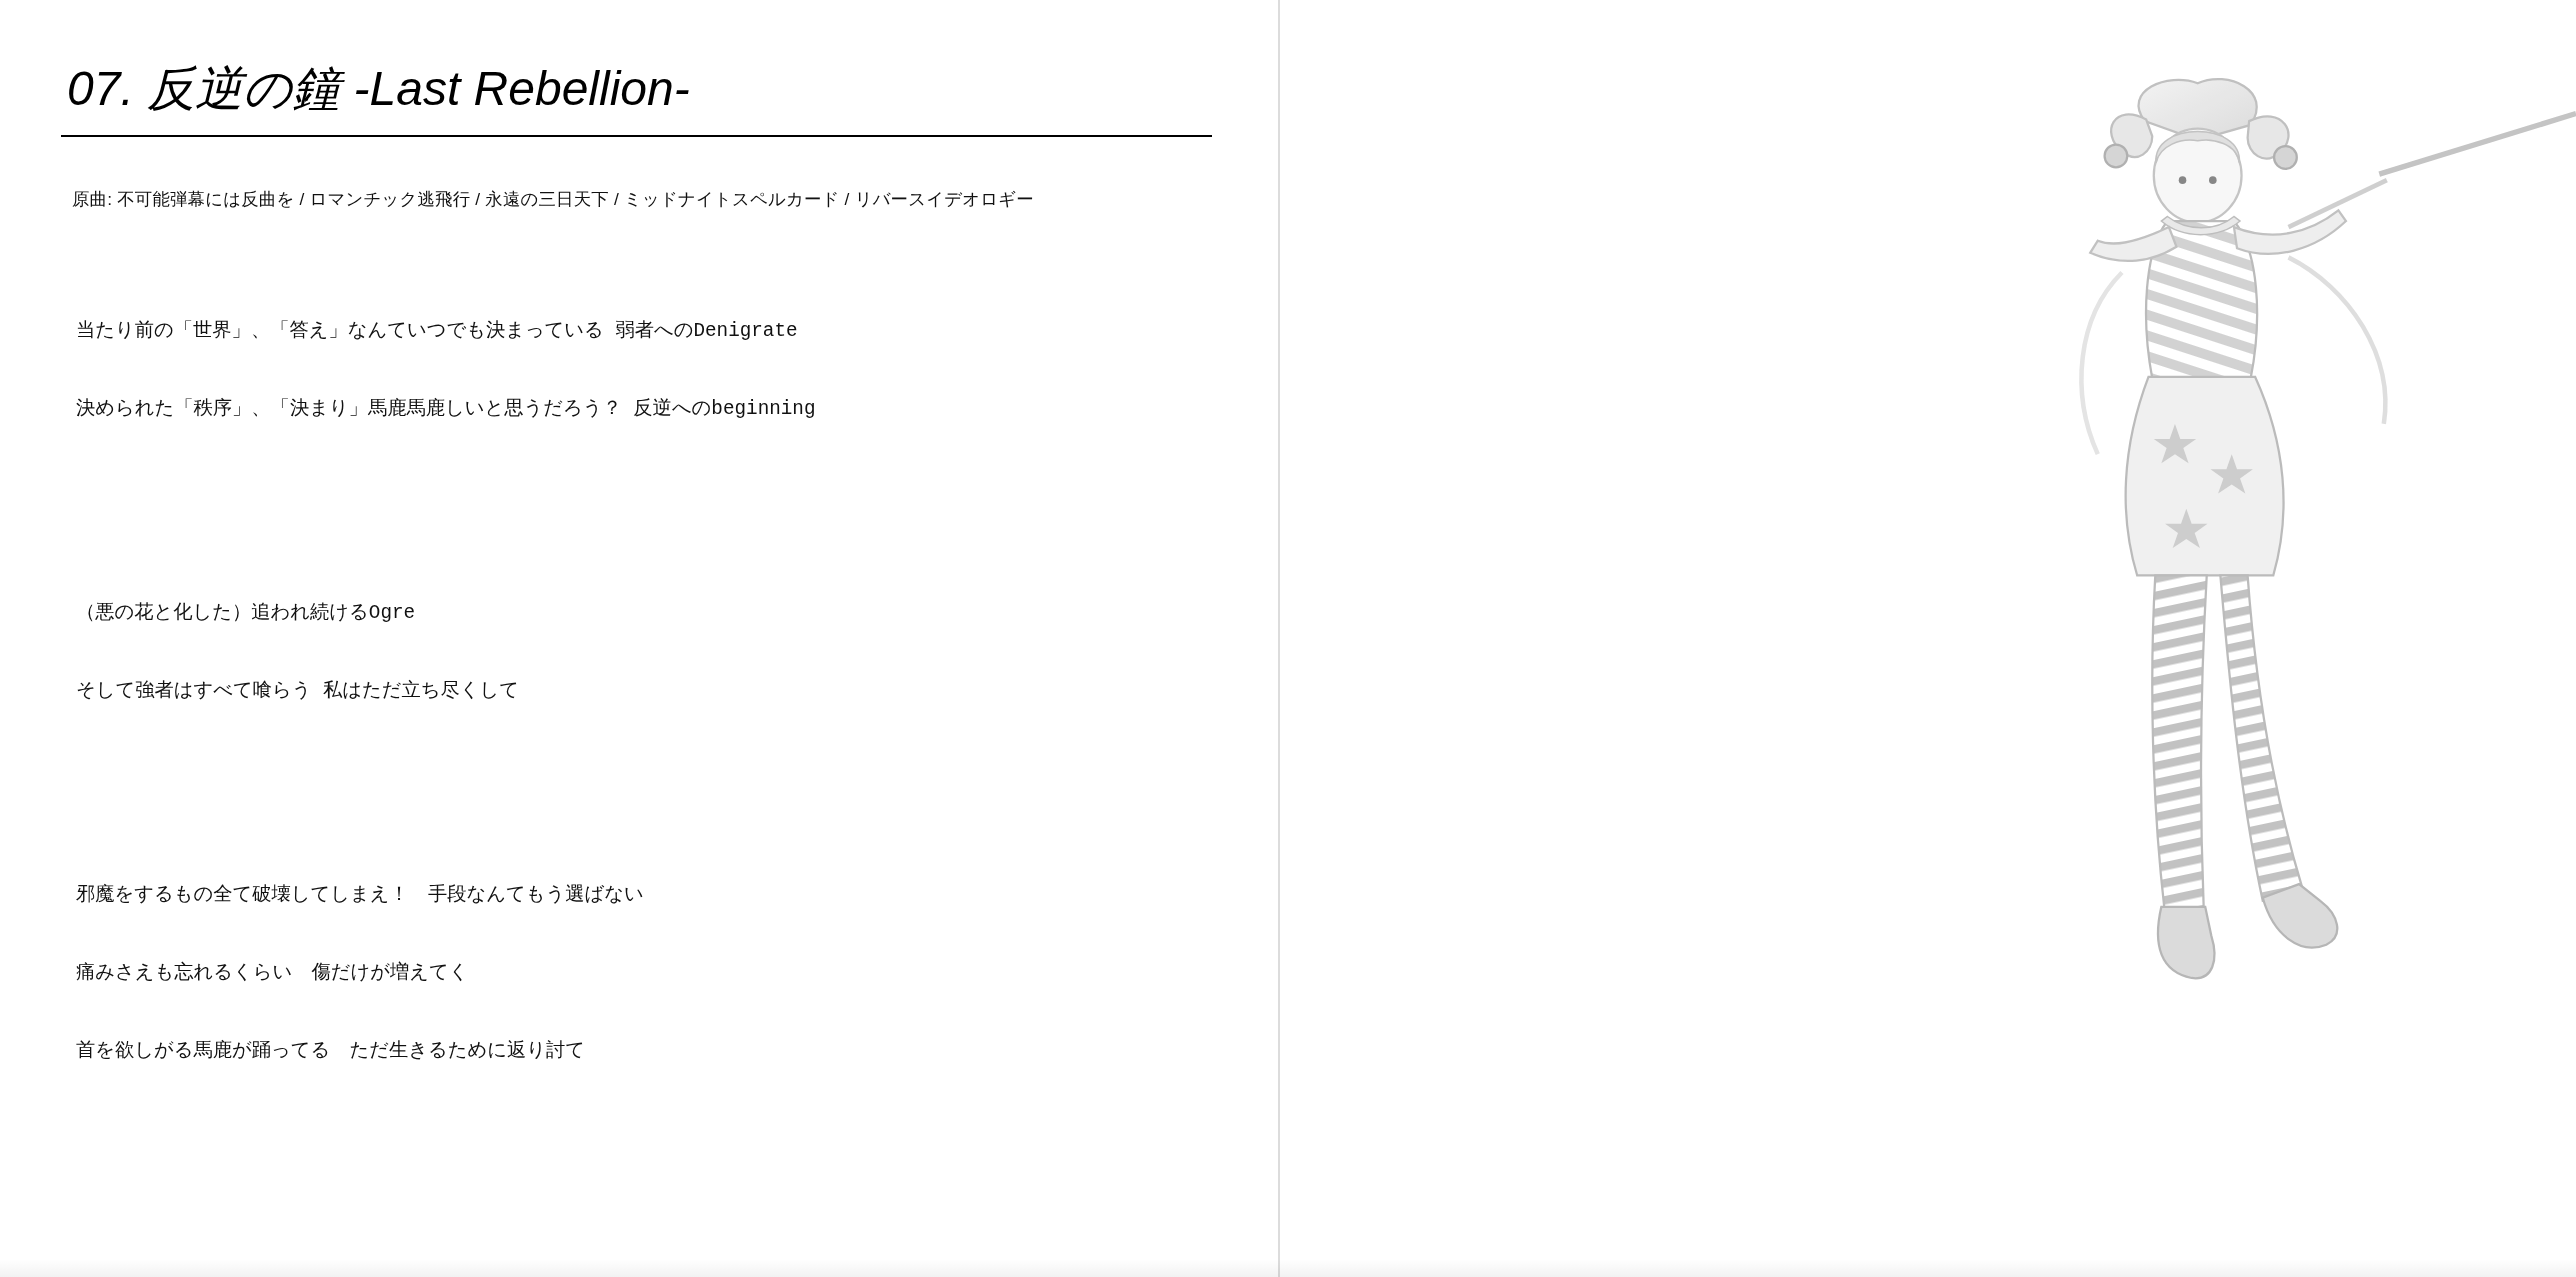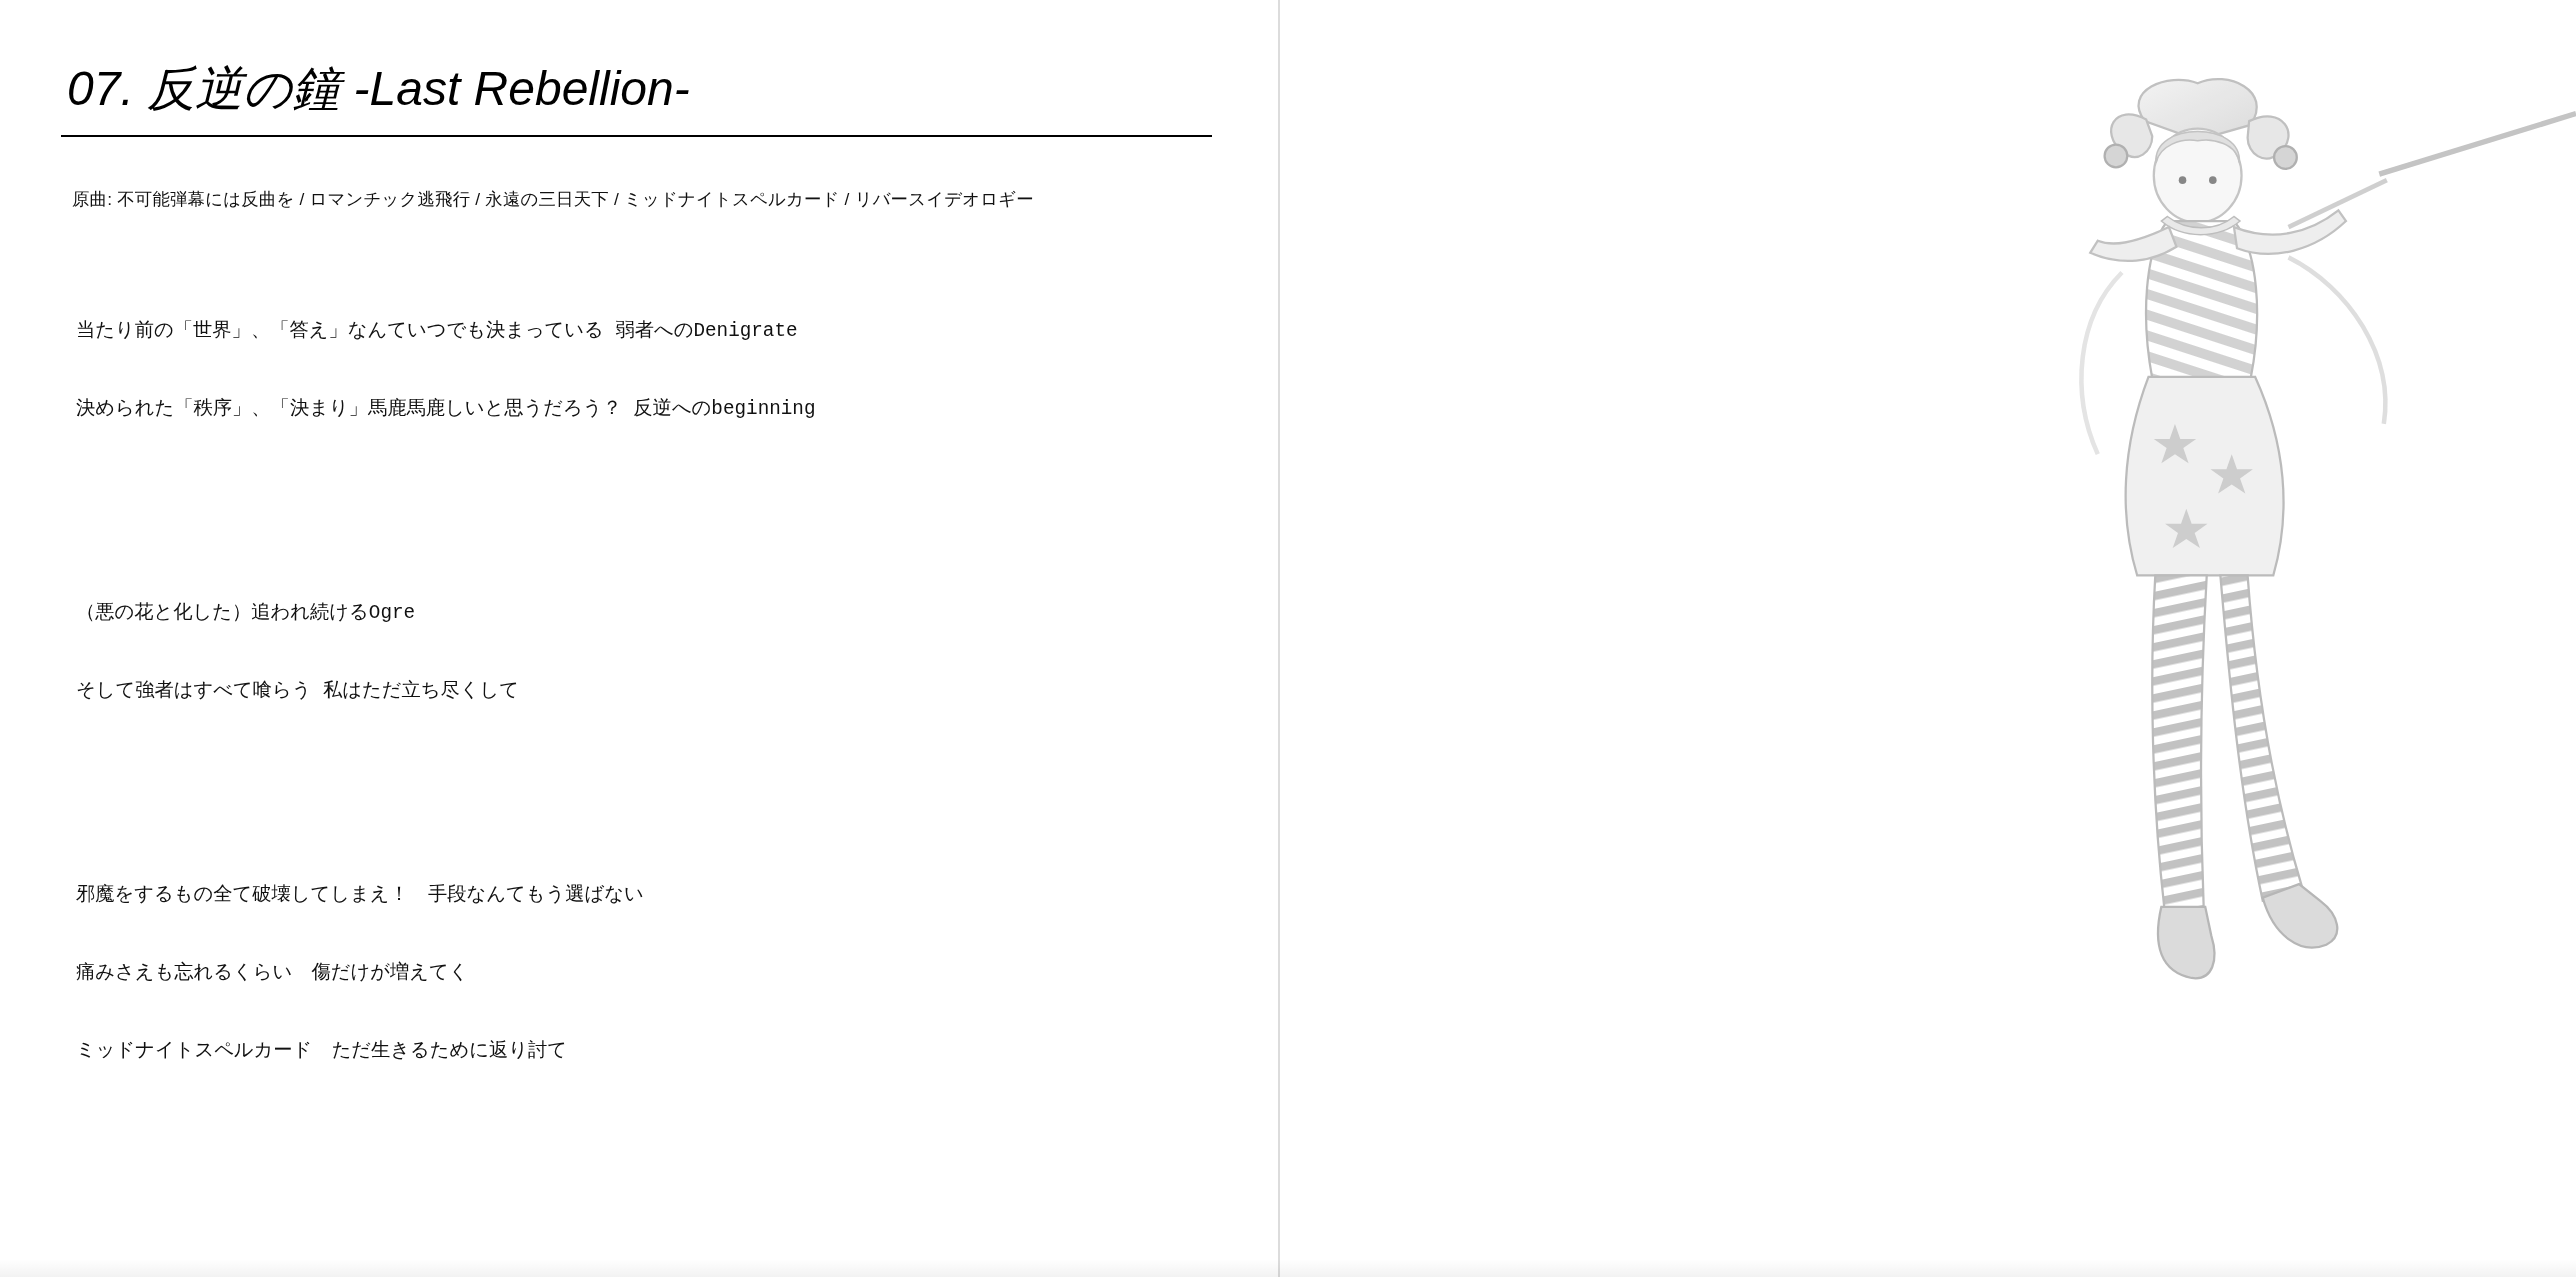--- a/index.html
+++ b/index.html
@@ -128,21 +128,21 @@
         <span class="line">当たり前の「世界」、「答え」なんていつでも決まっている 弱者へのDenigrate</span>
         <span class="line">決められた「秩序」、「決まり」馬鹿馬鹿しいと思うだろう？ 反逆へのbeginning</span>
       </div>
       <div class="stanza">
         <span class="line">（悪の花と化した）追われ続けるOgre</span>
         <span class="line">そして強者はすべて喰らう 私はただ立ち尽くして</span>
       </div>
       <div class="stanza">
         <span class="line">邪魔をするもの全て破壊してしまえ！　手段なんてもう選ばない</span>
         <span class="line">痛みさえも忘れるくらい　傷だけが増えてく</span>
-        <span class="line">ミッドナイトスペルカード　ただ生きるために返り討て</span>
+        <span class="line">首を欲しがる馬鹿が踊ってる　ただ生きるために返り討て</span>
       </div>
       <div class="stanza">
         
         
       </div>
       
       
       
       
       

